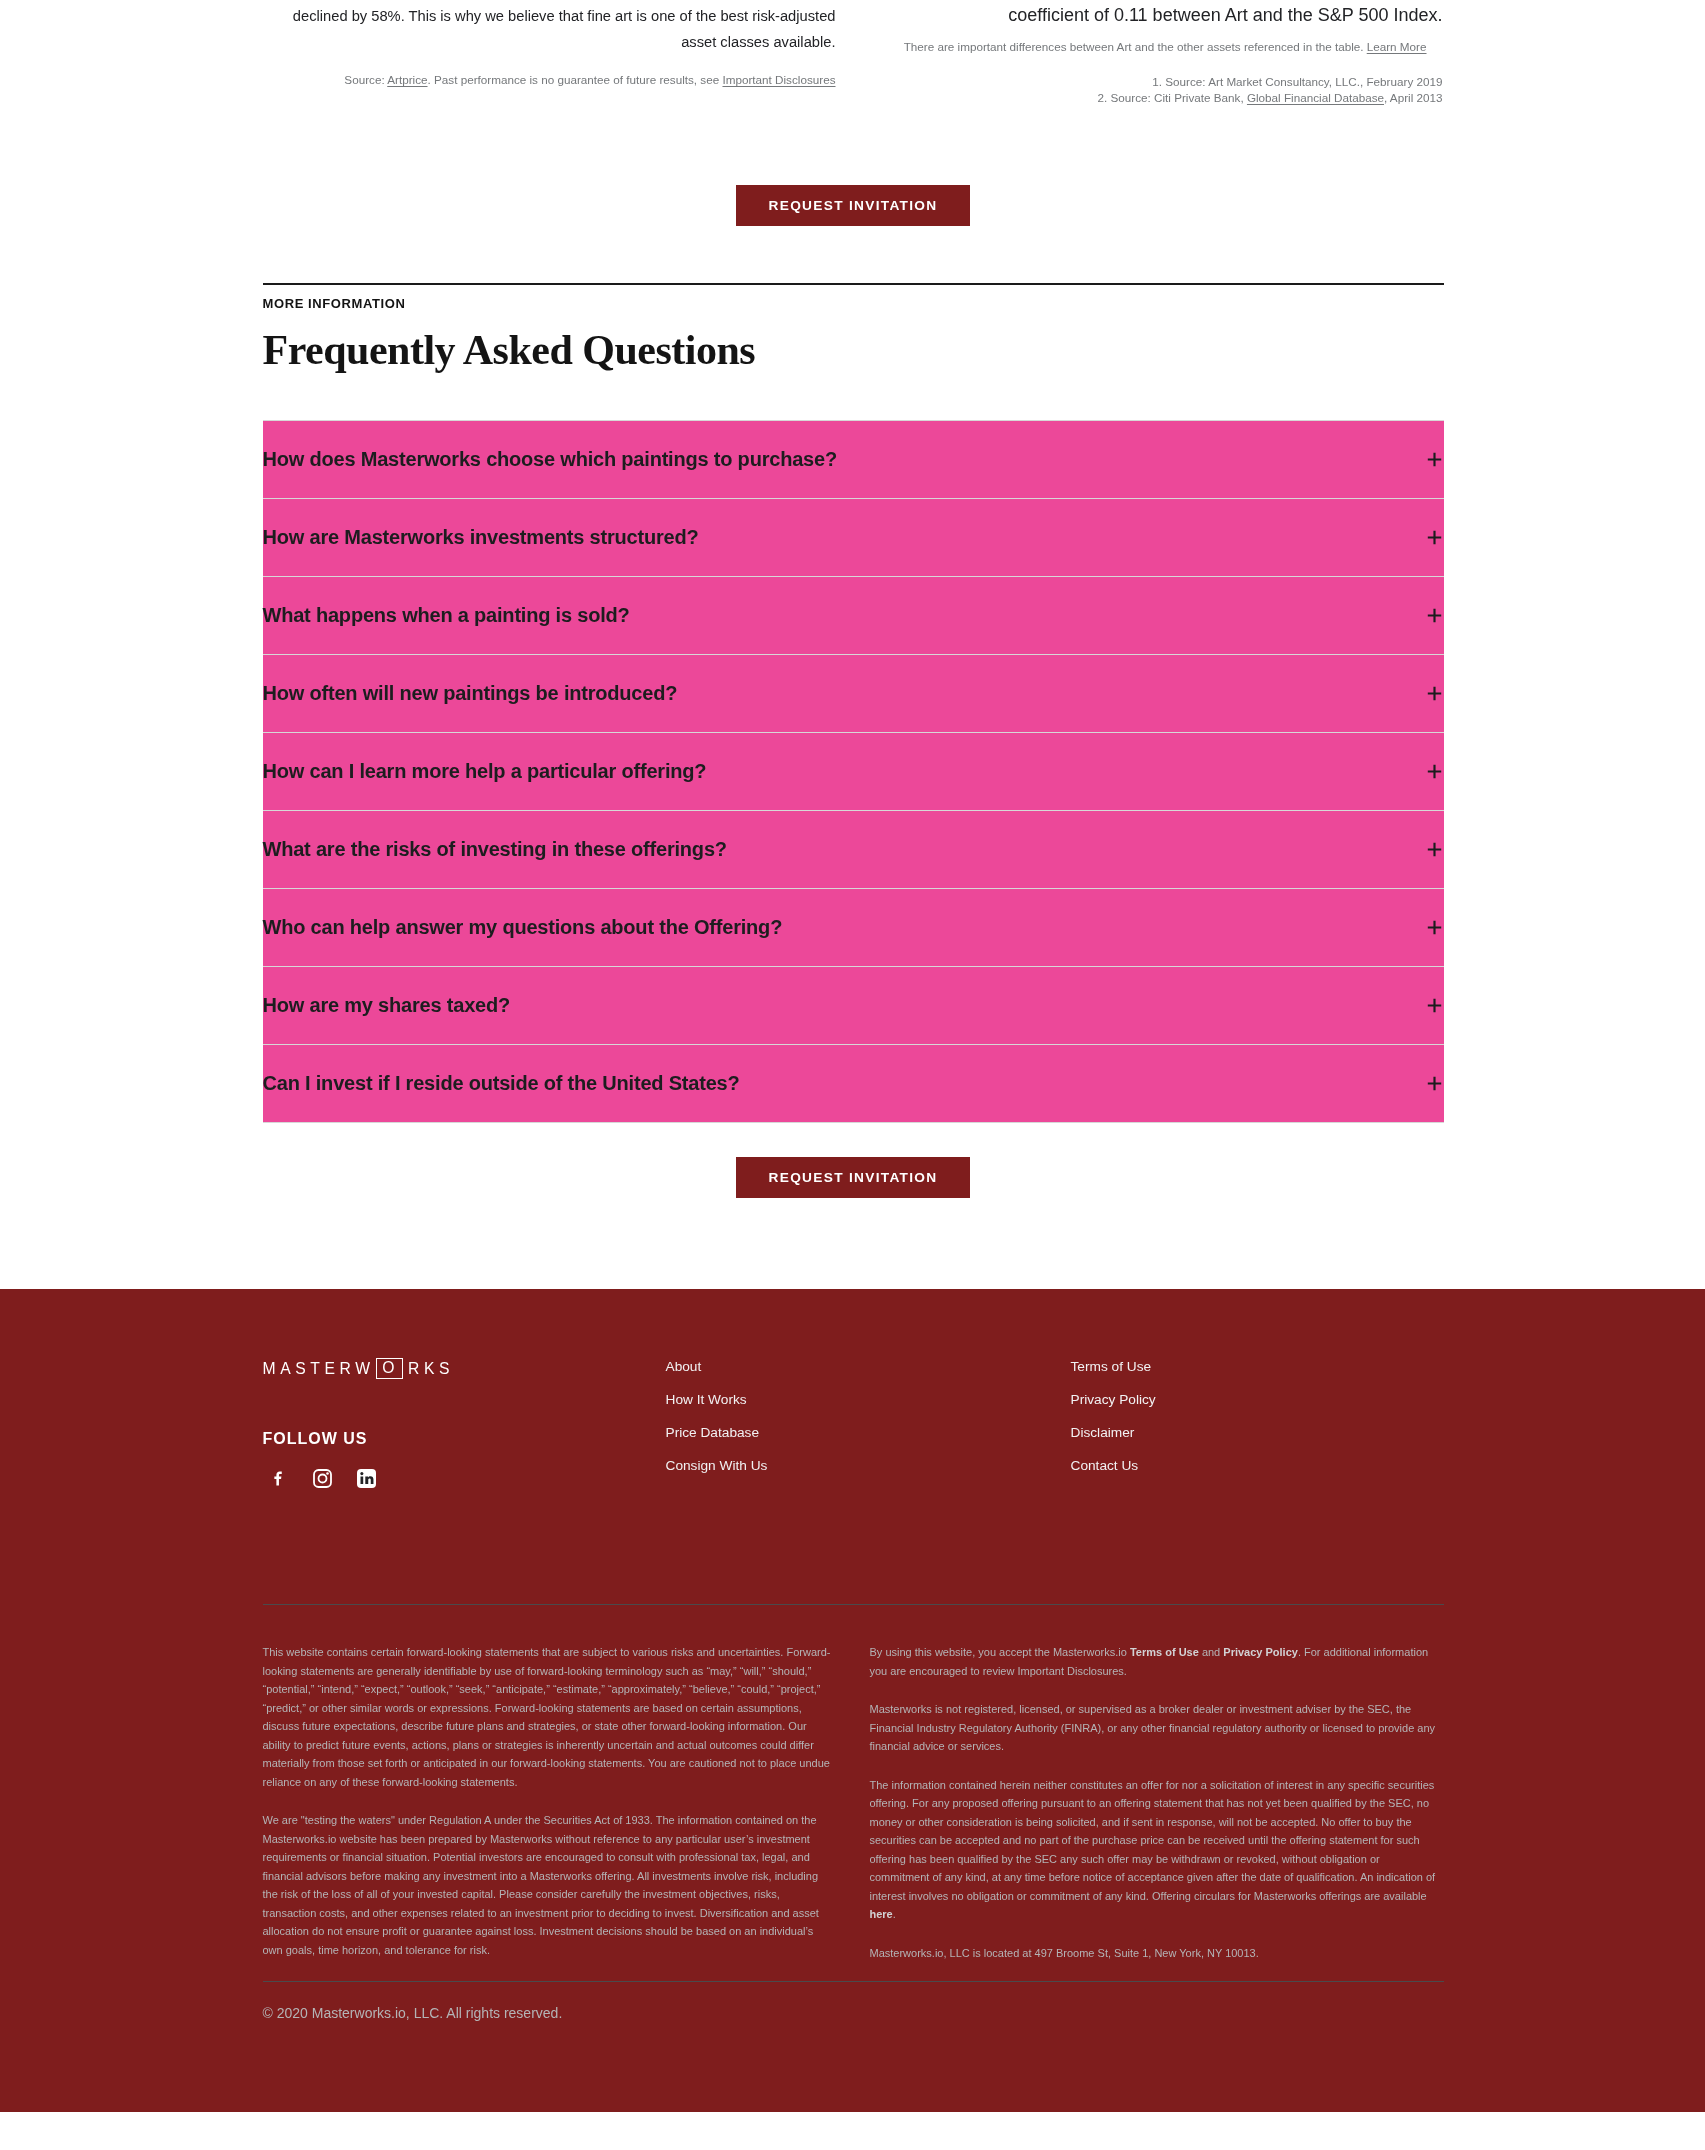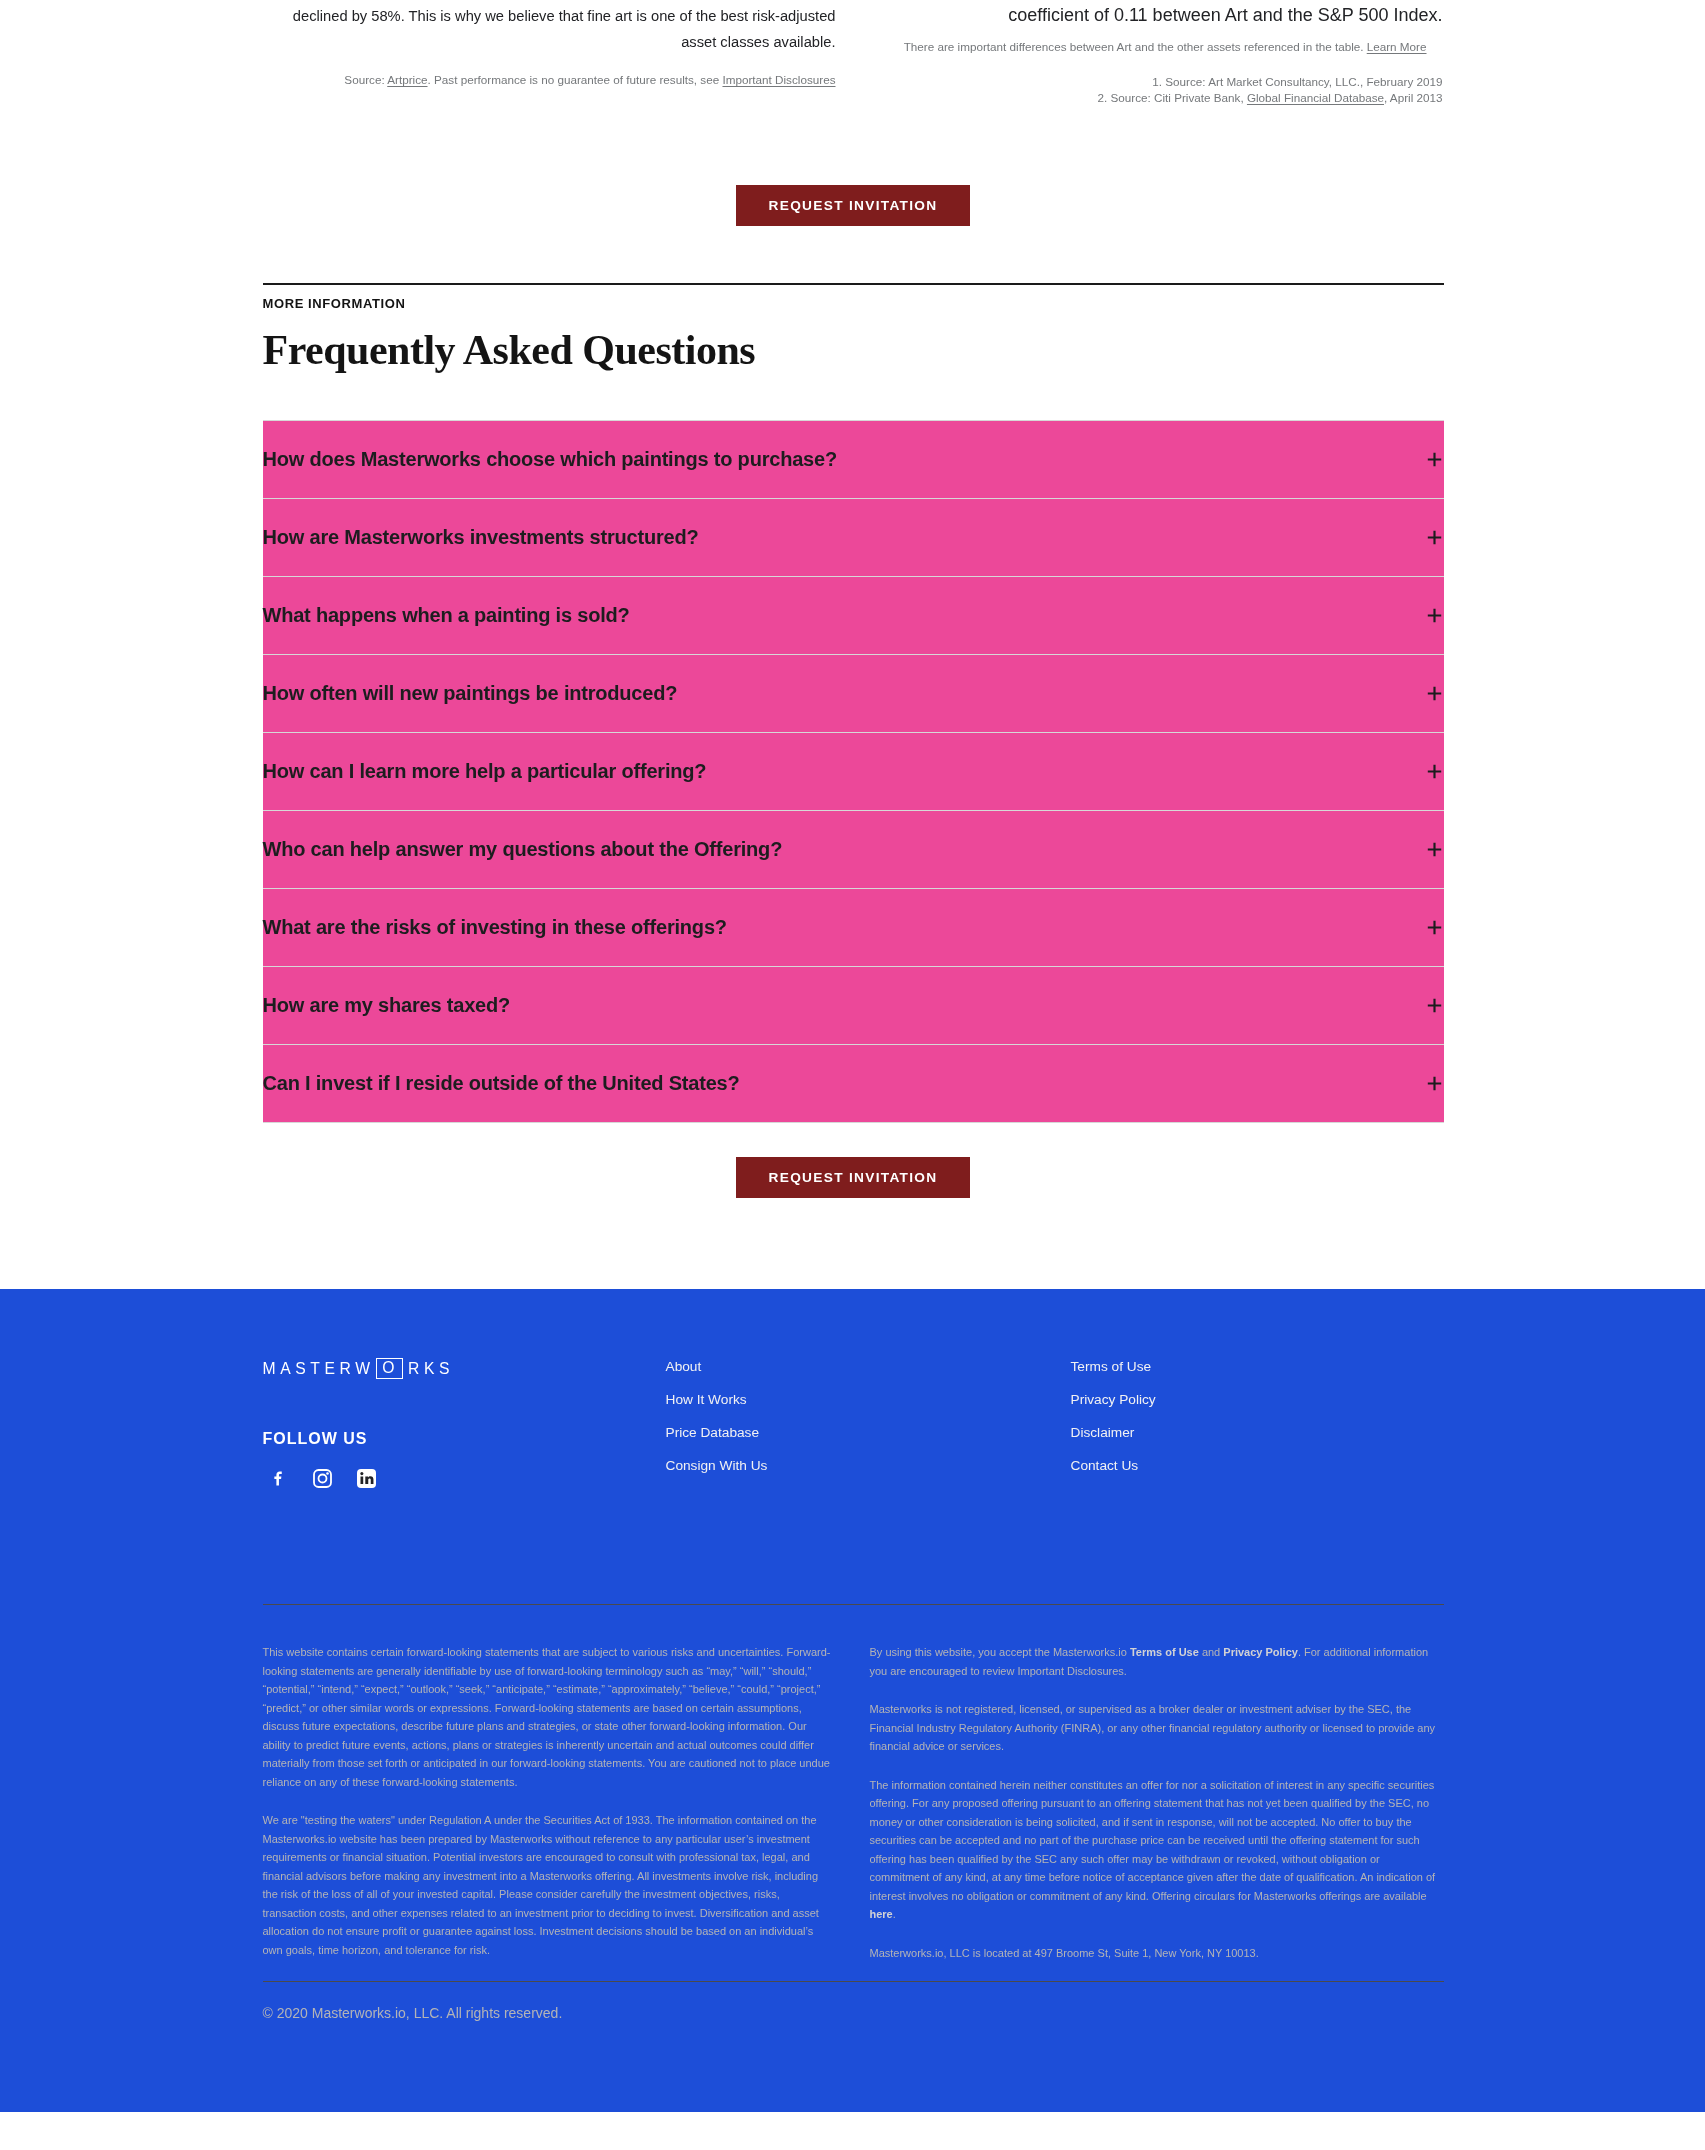--- a/index.html
+++ b/index.html
@@ -45,21 +45,21 @@
   .faq-list { list-style:none; margin:48px 0 0; padding:0; border-bottom:1.5px solid #d7d7d7; }
   .faq-row {
     display:flex; align-items:center; justify-content:space-between;
     height:78px; border-top:1.5px solid #d7d7d7; cursor:pointer; background:#ec4899;
   }
   .q { font-size:20px; font-weight:bold; letter-spacing:-0.2px; color:#1d1d1f; }
   .plus { width:15px; height:15px; flex:0 0 auto; margin-right:2px; }
   .plus path { stroke:#1c1c1e; stroke-width:4; fill:none; }
 
   
-  footer { margin-top:91px; background:#1d4ed8; height:823px; color:#b6b6b8; }
+  footer { margin-top:91px; background:#7f1d1d; height:823px; color:#b6b6b8; }
   footer .container { padding-top:69px; }
   .f-top { display:grid; grid-template-columns:403px 405px 1fr; }
   .logo { display:flex; align-items:center; color:#ffffff; font-size:15.7px; letter-spacing:4.6px; font-weight:400; }
   .logo-o { border:1.5px solid #ffffff; padding:1px 3px 2px 5.6px; margin:0 5px 0 1px; display:inline-block; line-height:1; }
   .follow { margin-top:51px; color:#ffffff; font-size:16px; font-weight:bold; letter-spacing:1px; }
   .social { margin-top:20px; display:flex; gap:23px; align-items:center; padding-left:5px; }
   .soc { display:block; cursor:pointer; }
   .soc svg { width:21px; height:21px; display:block; }
   .f-nav { list-style:none; margin:2px 0 0; padding:0; font-size:13.7px; color:#f2f2f3; }
   .f-nav li { margin-bottom:19px; line-height:13.7px; }
@@ -126,27 +126,27 @@
             <path d="M14 1.5v25M1.5 14h25"></path>
           </svg>
       </li>
       <li class="faq-row">
         <span class="q">How can I learn more help a particular offering?</span>
         <svg class="plus" viewBox="0 0 28 28">
             <path d="M14 1.5v25M1.5 14h25"></path>
           </svg>
       </li>
       <li class="faq-row">
+        <span class="q">What are the risks of investing in these offerings?</span>
+        <svg class="plus" viewBox="0 0 28 28">
+            <path d="M14 1.5v25M1.5 14h25"></path>
+          </svg>
+      </li>
+      <li class="faq-row">
         <span class="q">Who can help answer my questions about the Offering?</span>
-        <svg class="plus" viewBox="0 0 28 28">
-            <path d="M14 1.5v25M1.5 14h25"></path>
-          </svg>
-      </li>
-      <li class="faq-row">
-        <span class="q">What are the risks of investing in these offerings?</span>
         <svg class="plus" viewBox="0 0 28 28">
             <path d="M14 1.5v25M1.5 14h25"></path>
           </svg>
       </li>
       <li class="faq-row">
         <span class="q">How are my shares taxed?</span>
         <svg class="plus" viewBox="0 0 28 28">
             <path d="M14 1.5v25M1.5 14h25"></path>
           </svg>
       </li>

